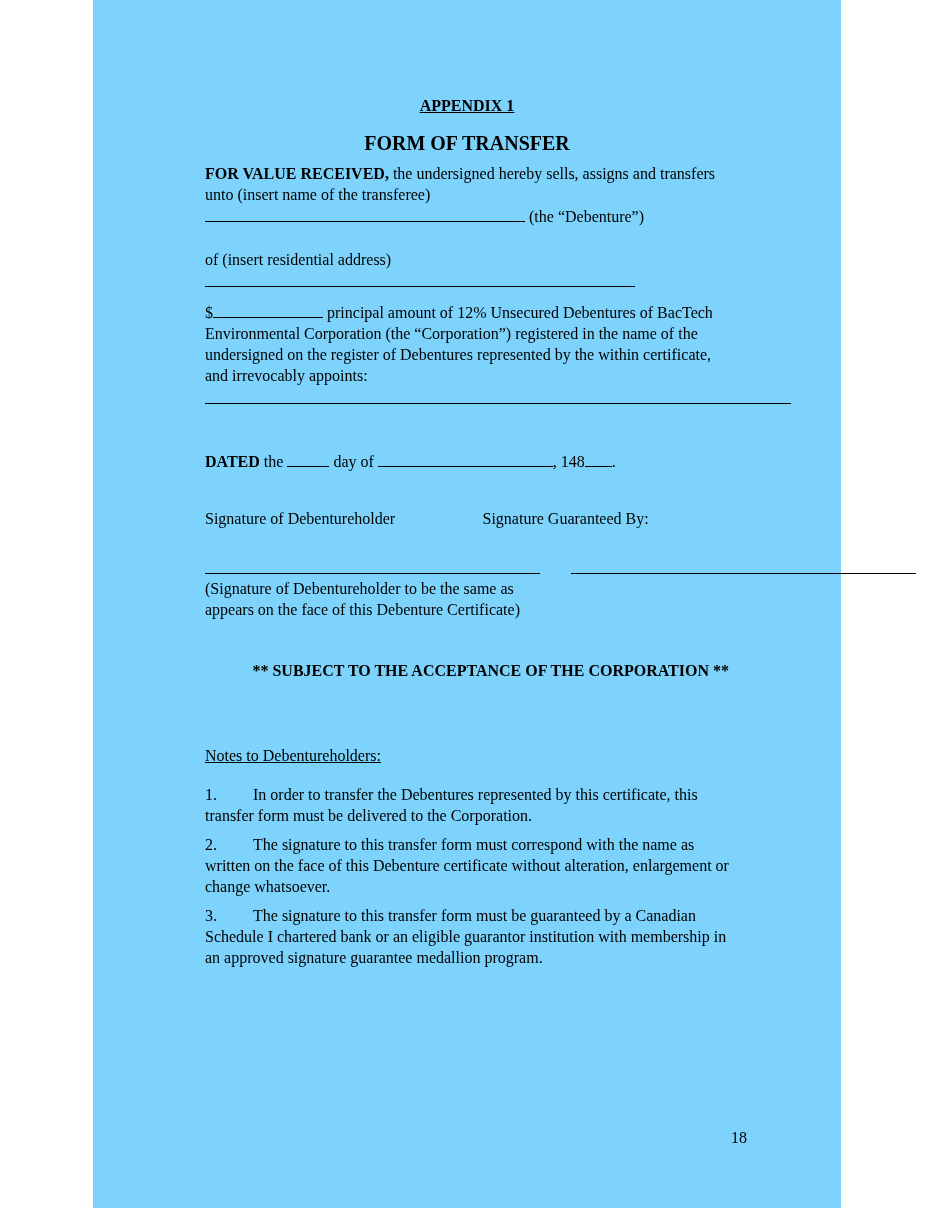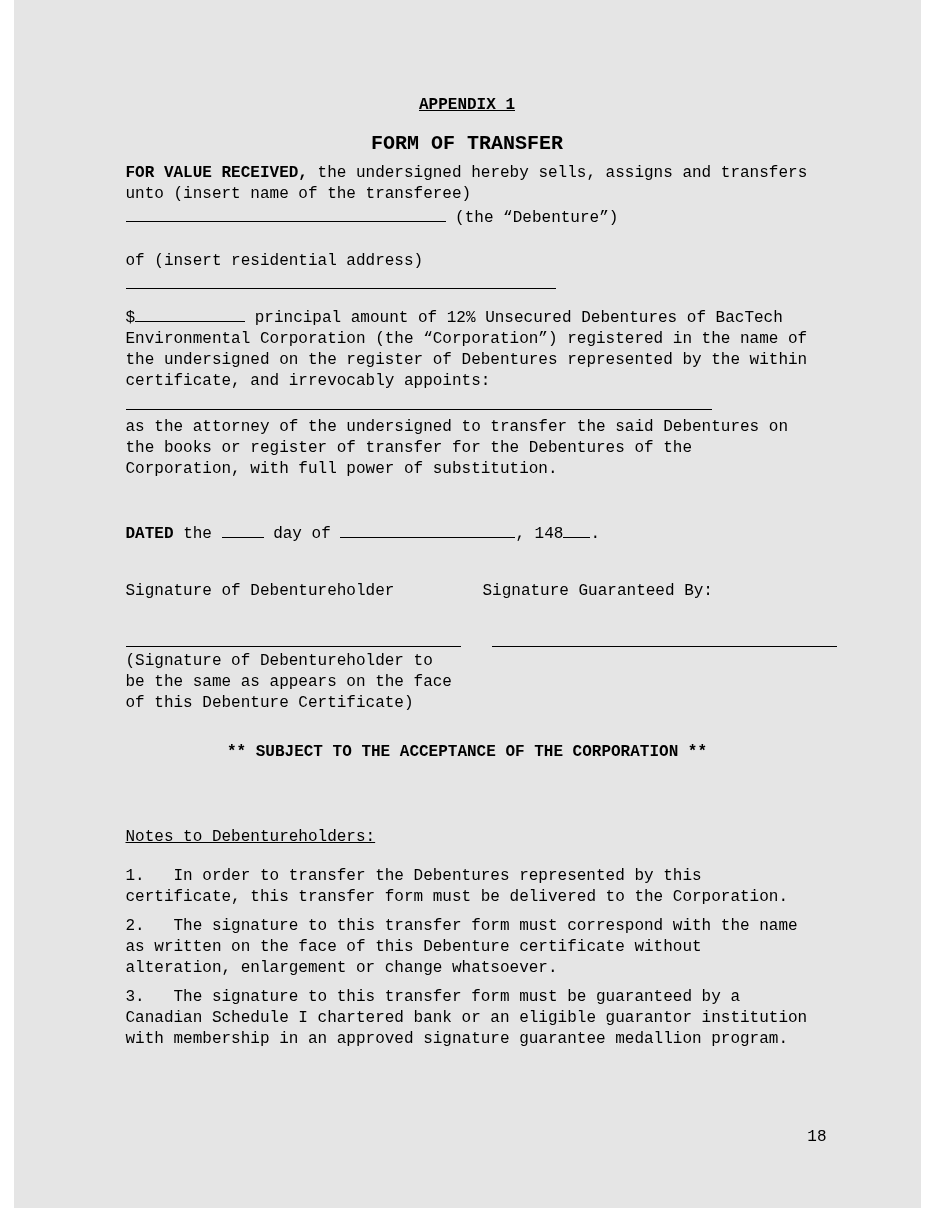--- a/index.html
+++ b/index.html
@@ -1,24 +1,24 @@
 <!DOCTYPE html>
 <html><head>
 <meta charset="utf-8">
 <style>
   * { margin: 0; padding: 0; box-sizing: border-box; }
   html, body { background: #ffffff; }
   .page {
     position: relative;
-    width: 907px;
+    width: 748px;
     height: 1208px;
     margin: 0 auto;
-    background: #e5e5e5;
+    background: #7dd3fc;
     color: #000000;
-    font-family: Liberation Mono, monospace;
+    font-family: Liberation Serif, serif;
     font-size: 16px;
     line-height: 21px;
   }
   .content { padding: 95px 112px 0 112px; }
 
   .title-appendix {
     text-align: center;
     font-size: 16px;
     font-weight: bold;
     text-decoration: underline;
@@ -70,22 +70,22 @@
     border-top: 1px solid #000;
     height: 0;
   }
   .sig-line-right { width: 345px; }
   .sig-caption {
     margin-top: 4px;
     max-width: 345px;
   }
 
   .p-acceptance {
-    margin-top: 28px;
-    text-align: center;
+    margin-top: 40px;
+    text-align: right;
     font-weight: bold;
   }
 
   .notes-heading {
     margin-top: 64px;
     text-decoration: underline;
   }
   .p-note { margin-top: 8px; }
   .p-note-first { margin-top: 18px; }
   .note-num {
@@ -124,21 +124,20 @@
 
     <p class="p-principal">
       <span>$</span><span class="blank blank-dollar"></span>
       <span>principal amount of 12% Unsecured Debentures of BacTech Environmental Corporation (the “Corporation”) registered in the name of the undersigned on the register of Debentures represented by the within certificate, and irrevocably appoints:</span>
     </p>
 
     <p class="p-blankrow">
       <span class="blank blank-appoints"></span>
     </p>
 
-    <p class="p-attorney">as the attorney of the undersigned to transfer the said Debentures on the books or register of transfer for the Debentures of the Corporation, with full power of substitution.</p>
 
     <p class="p-dated">
       <strong>DATED</strong>
       <span>the</span>
       <span class="blank blank-day"></span>
       <span>day of</span>
       <span class="blank blank-month"></span><span>, 148</span><span class="blank blank-year"></span><span>.</span>
     </p>
 
     <div class="sig-labels">

